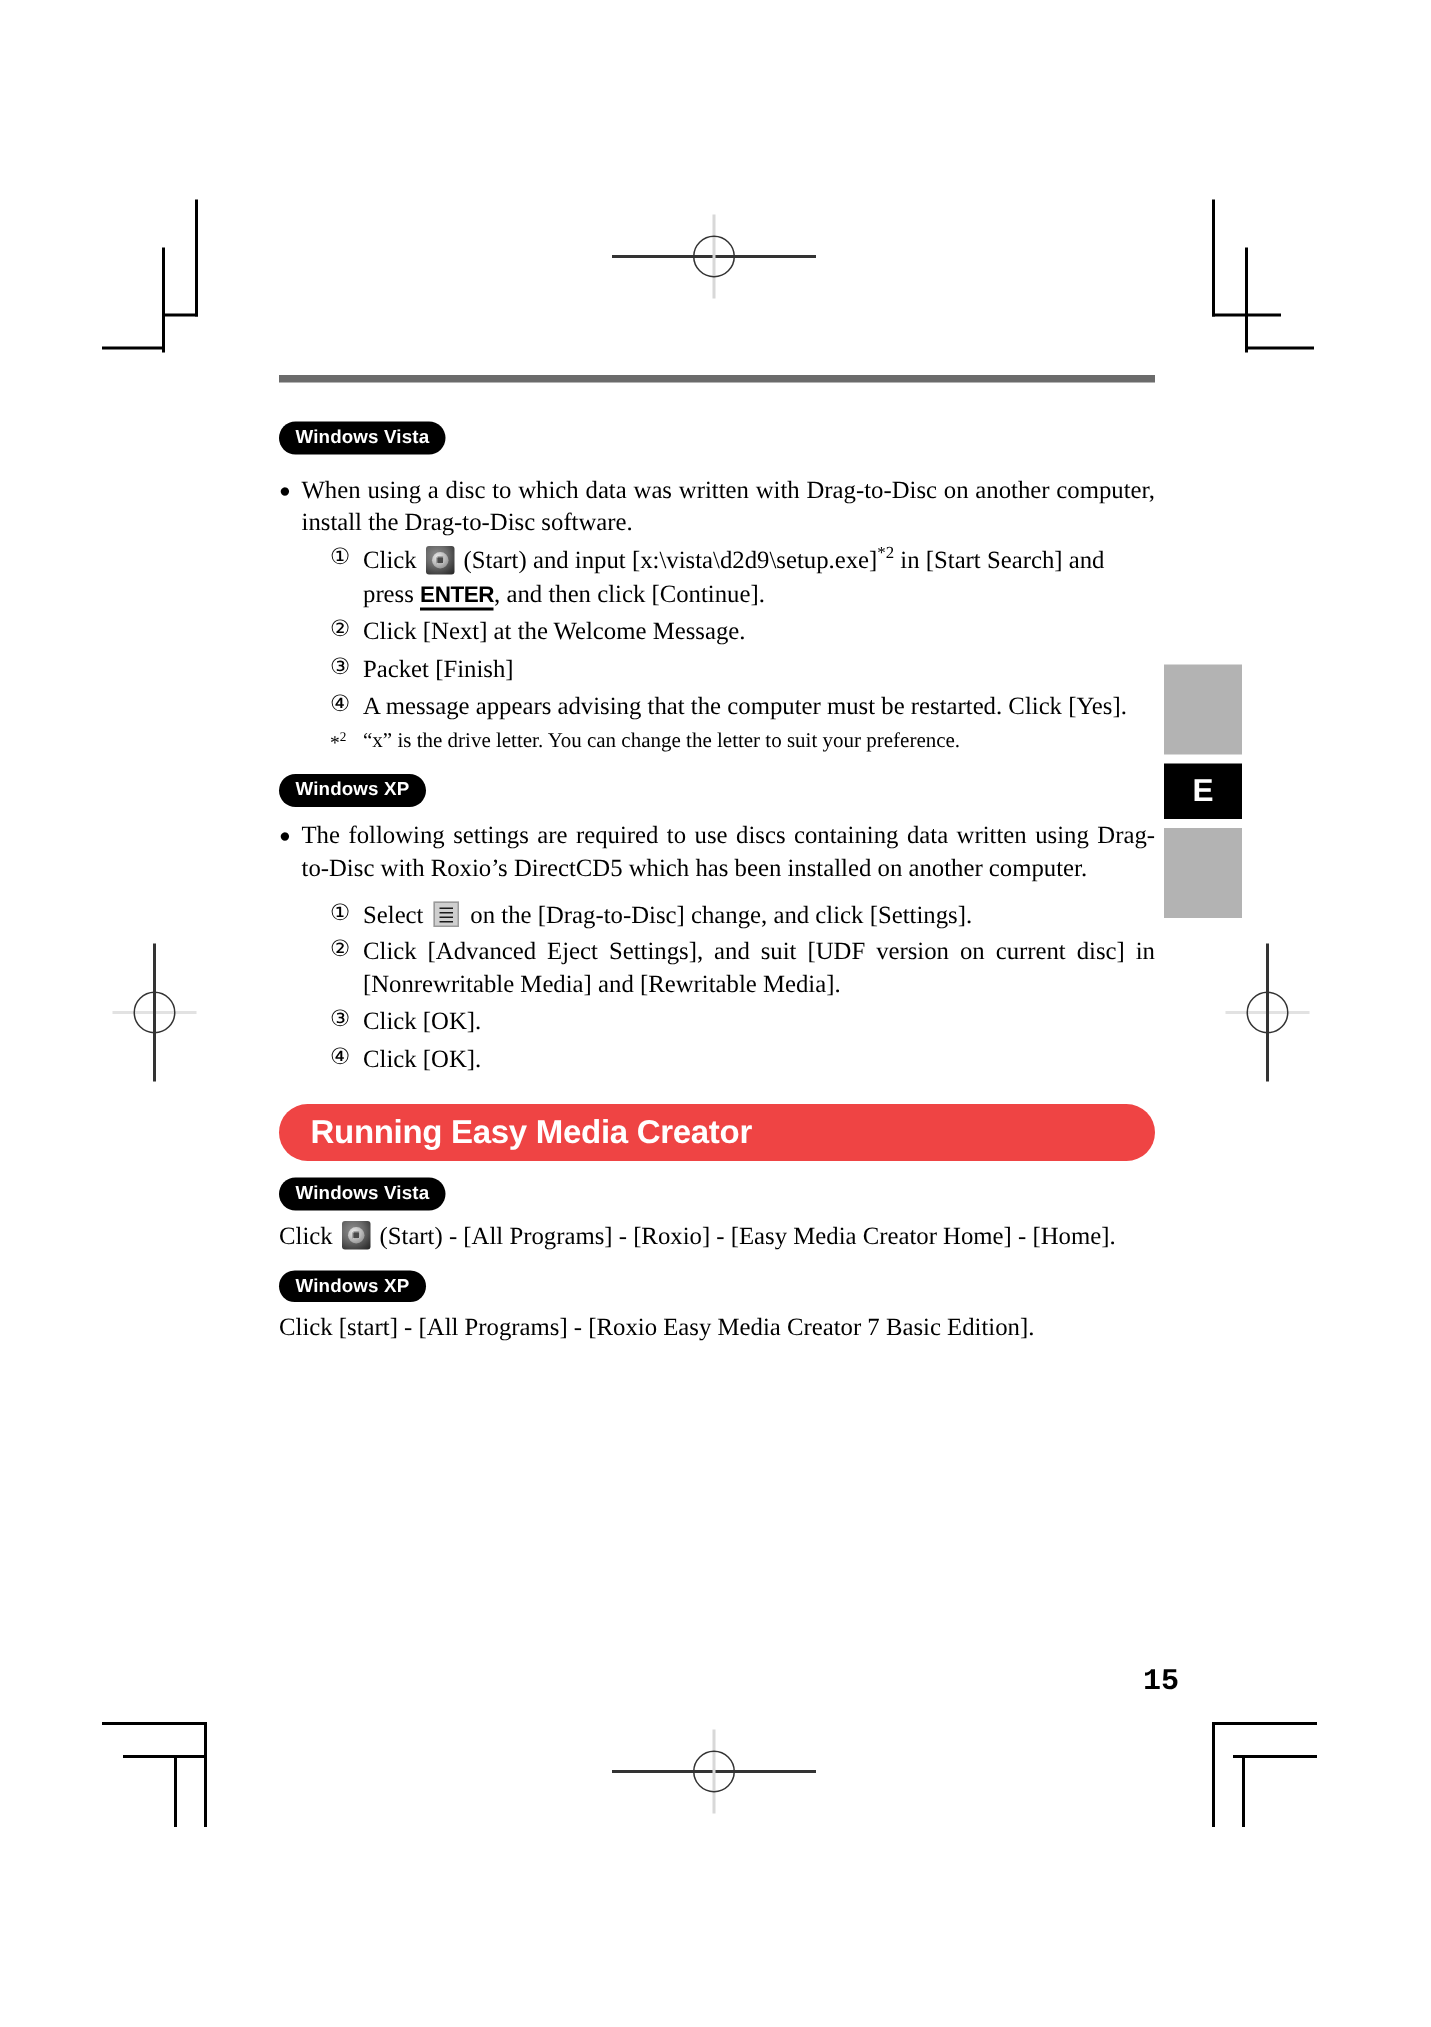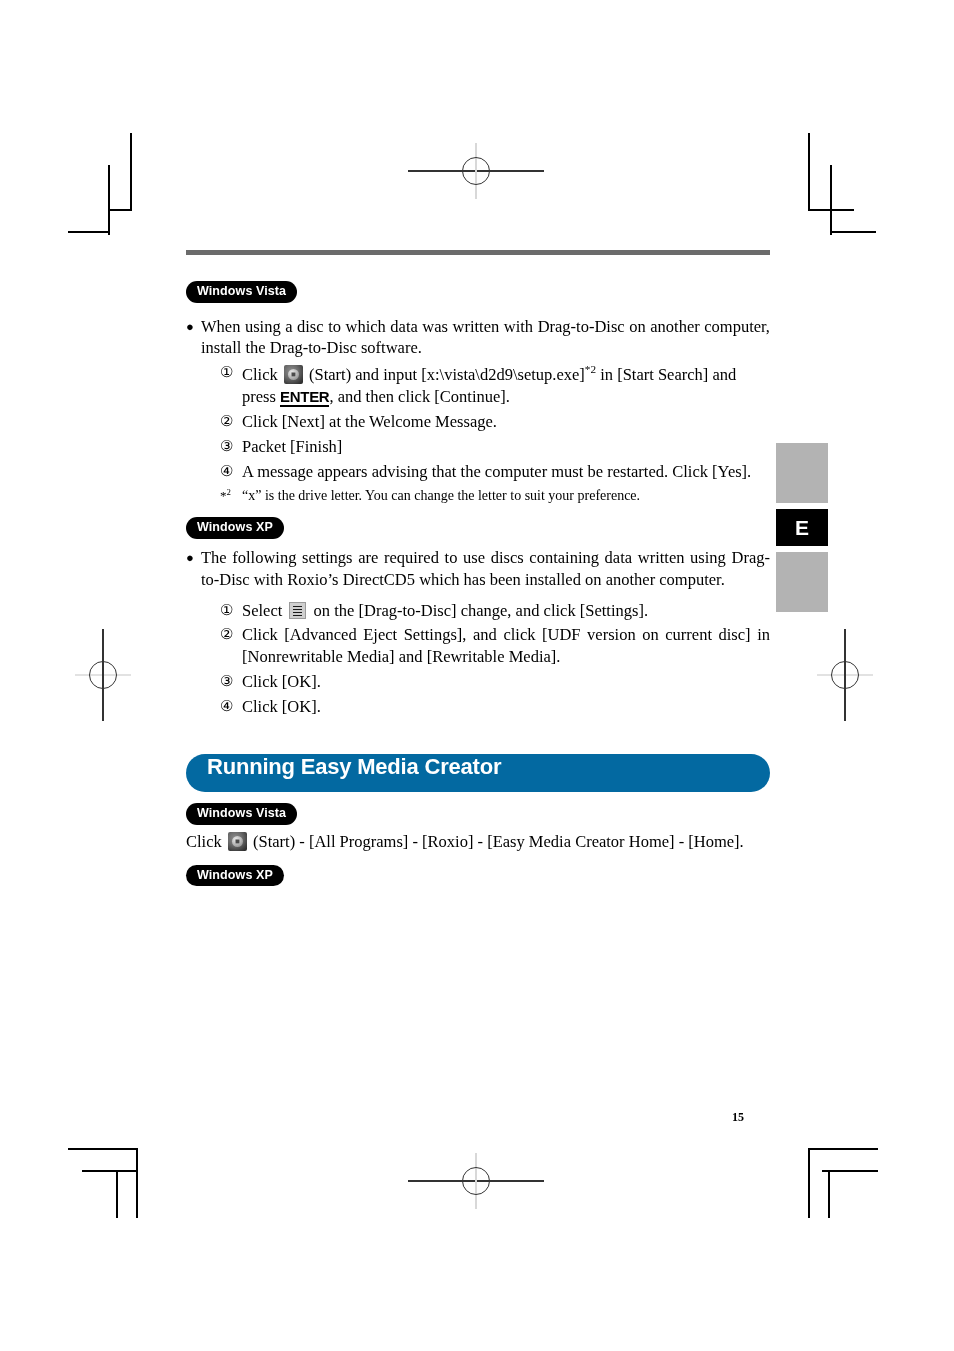--- a/index.html
+++ b/index.html
@@ -169,26 +169,27 @@
     font-family: "Liberation Sans", "DejaVu Sans", sans-serif;
     font-weight: bold;
     font-size: 15px;
     letter-spacing: -0.3px;
     border-bottom: 2.5px solid #000;
     padding-bottom: 0px;
   }
 
   
   .section-title {
-    margin-top: 36px;
+    margin-top: 19px;
     width: 584px;
     height: 38px;
-    background: #0369a1;
+    background: #ef4444;
     border-radius: 19px;
     display: flex;
+    align-items: center;
     box-sizing: border-box;
     padding-left: 21px;
   }
   .section-title span {
     color: #fff;
     font-family: "Liberation Sans", "DejaVu Sans", sans-serif;
     font-weight: bold;
     font-size: 22px;
     letter-spacing: -0.2px;
   }
@@ -213,25 +214,25 @@
     font-family: "Liberation Sans", "DejaVu Sans", sans-serif;
     font-weight: bold;
     font-size: 21px;
     display: flex;
     align-items: center;
     justify-content: center;
   }
 
   .page-number {
     position: absolute;
-    left: 732px;
+    left: 762px;
     top: 1110px;
-    font-family: Liberation Serif, serif;
-    font-weight: bold;
-    font-size: 12px;
+    font-family: Liberation Mono, monospace;
+    font-weight: bold;
+    font-size: 20px;
   }
 </style>
 </head>
 <body>
 
 <div class="cropmark" style="left:68px; top:133px; width:120px; height:100px;">
   <div class="v" style="left:62px; top:0px; height:78px;"></div>
   <div class="v" style="left:40px; top:32px; height:70px;"></div>
   <div class="h" style="left:40px; top:76px; width:24px;"></div>
   <div class="h" style="left:0px;  top:98px; width:42px;"></div>
@@ -339,21 +340,21 @@
     </div>
 
     
     <div class="step-row" style="margin-top:9px;">
       <div class="step-num">①</div>
       <div class="step-text nojust"><span>Select </span><span class="menu-icon"><i></i><i></i><i></i><i></i></span><span> on the [Drag-to-Disc] change, and click [Settings].</span></div>
     </div>
 
     <div class="step-row">
       <div class="step-num">②</div>
-      <div class="step-text">Click [Advanced Eject Settings], and click [UDF version on current disc] in [Nonrewritable Media] and [Rewritable Media].</div>
+      <div class="step-text">Click [Advanced Eject Settings], and suit [UDF version on current disc] in [Nonrewritable Media] and [Rewritable Media].</div>
     </div>
 
     <div class="step-row">
       <div class="step-num">③</div>
       <div class="step-text nojust">Click [OK].</div>
     </div>
 
     <div class="step-row">
       <div class="step-num">④</div>
       <div class="step-text nojust">Click [OK].</div>
@@ -364,15 +365,16 @@
     <span>Running Easy Media Creator</span>
   </div>
 
   <div class="after-title">
     <div class="os-tag">Windows Vista</div>
     <p class="para nojust"><span>Click </span><span class="start-icon"></span><span> (Start) - [All Programs] - [Roxio] - [Easy Media Creator Home] - [Home].</span></p>
   </div>
 
   <div class="block-gap">
     <div class="os-tag">Windows XP</div>
+    <p class="para nojust">Click [start] - [All Programs] - [Roxio Easy Media Creator 7 Basic Edition].</p>
   </div>
 
 </div>
 
 </body></html>

